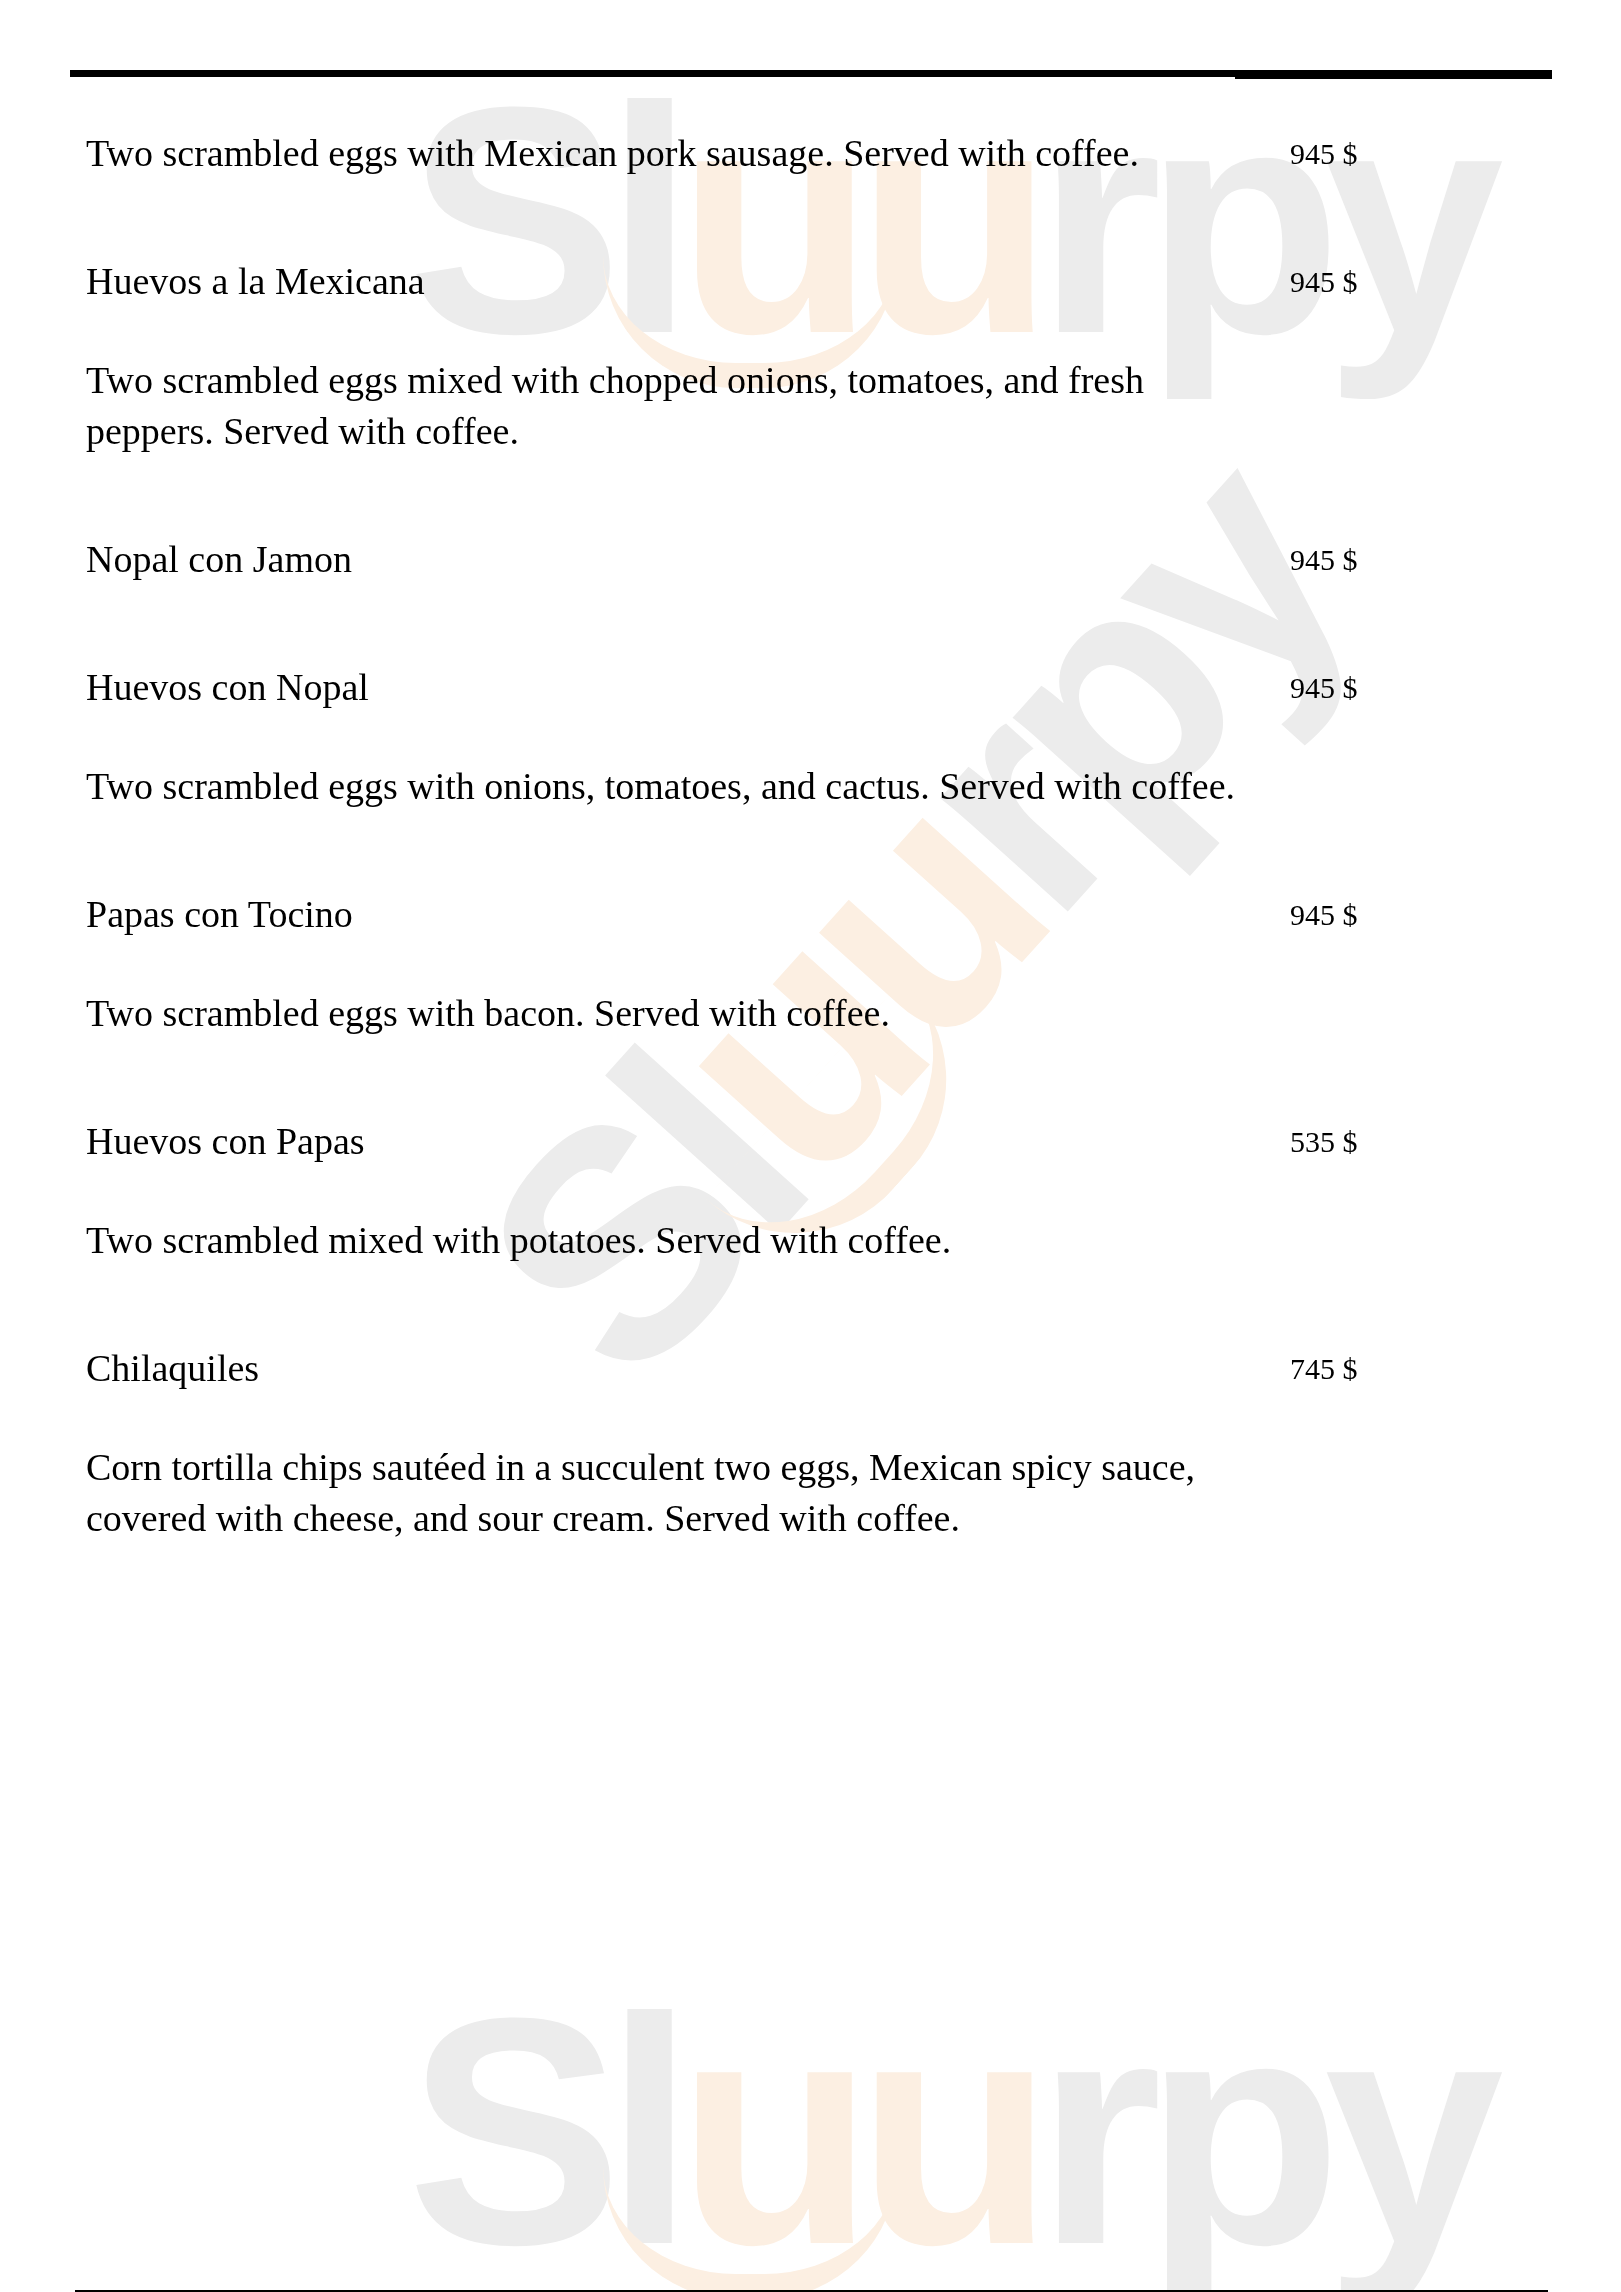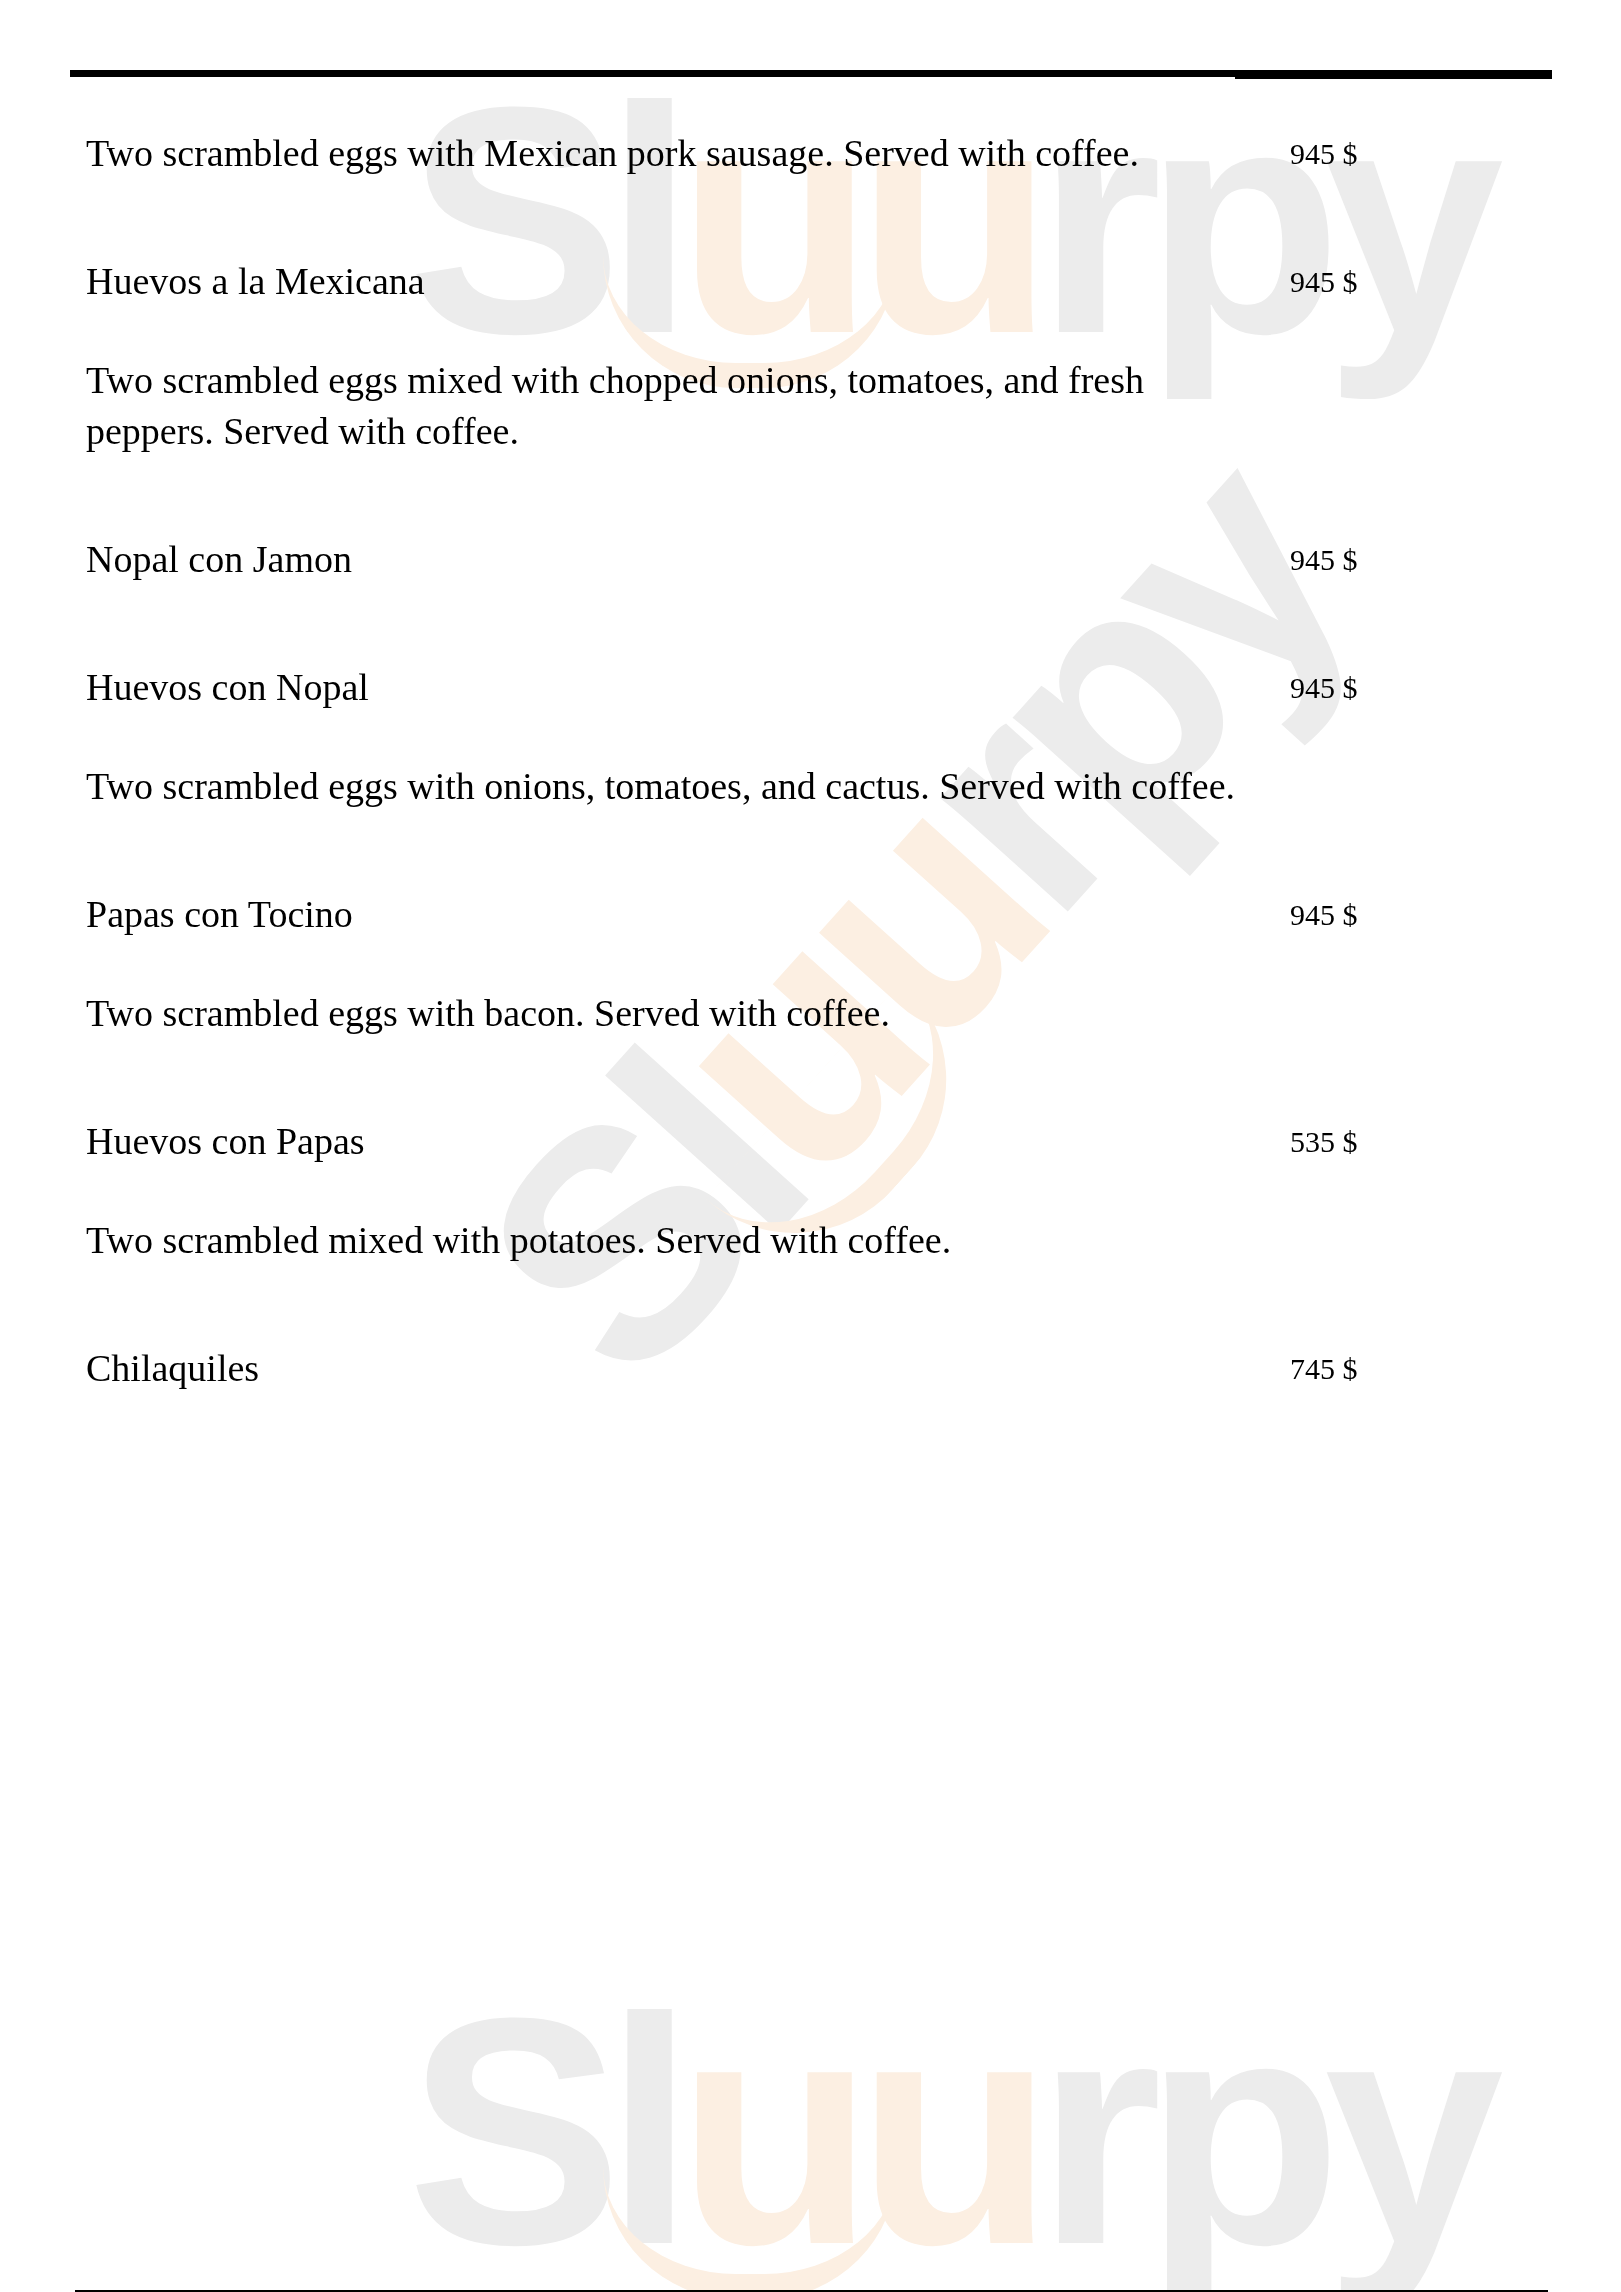--- a/index.html
+++ b/index.html
@@ -73,16 +73,17 @@
     <div class="item-desc">Two scrambled eggs with bacon. Served with coffee.</div>
     <div class="item-price">945 $</div>
   </div>
   <div class="item">
     <div class="item-name">Huevos con Papas</div>
     <div class="item-desc">Two scrambled mixed with potatoes. Served with coffee.</div>
     <div class="item-price">535 $</div>
   </div>
   <div class="item">
     <div class="item-name">Chilaquiles</div>
+    <div class="item-desc">Corn tortilla chips sautéed in a succulent two eggs, Mexican spicy sauce, covered with cheese, and sour cream. Served with coffee.</div>
     <div class="item-price">745 $</div>
   </div>
 </div>
 
 
 </body></html>

